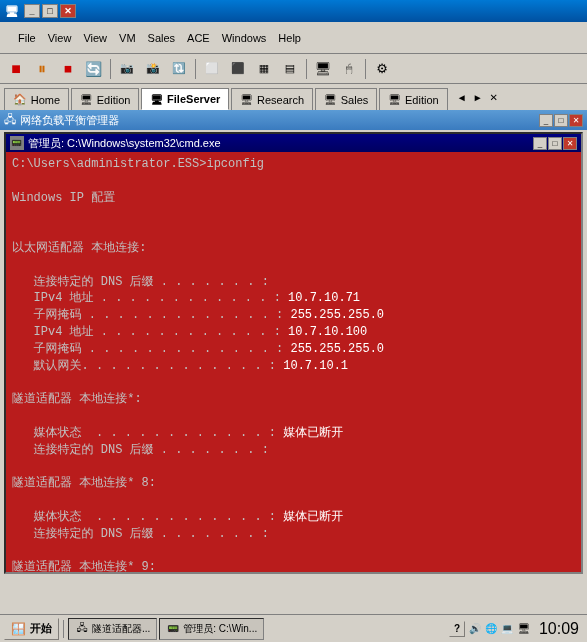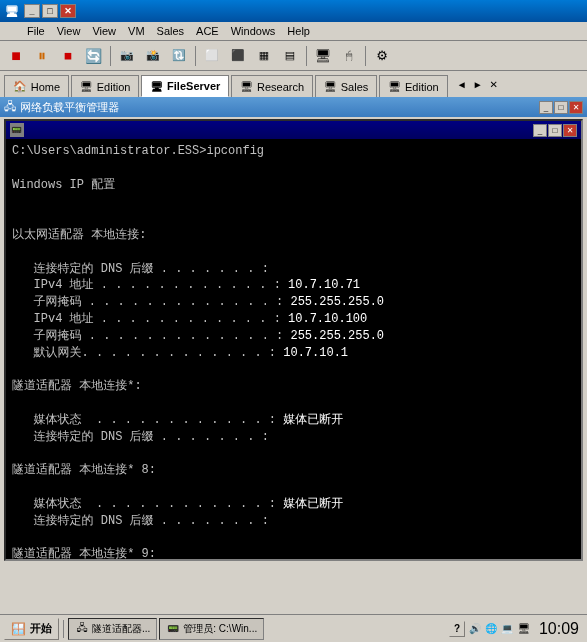--- a/index.html
+++ b/index.html
@@ -48,24 +48,24 @@
       display: flex;
       align-items: center;
       justify-content: center;
       cursor: pointer;
       color: black;
     }
 
     
     .menu-bar {
       background: #d4d0c8;
-      height: 19px;
-      display: flex;
-      align-items: center;
-      padding: 0 21px;
+      height: 32px;
+      display: flex;
+      align-items: center;
+      padding: 0 12px;
       border-bottom: 1px solid #808080;
     }
     .menu-item {
       padding: 2px 6px;
       font-size: 11px;
       cursor: pointer;
       color: black;
     }
 
     
@@ -203,21 +203,21 @@
       background: #d4d0c8;
       border: 1px solid #808080;
       font-size: 8px;
       display: flex;
       align-items: center;
       justify-content: center;
       cursor: pointer;
       color: black;
     }
     .cmd-content {
-      background: #000000;
+      background: #b91c1c;
       color: #c0c0c0;
       font-family: 'Courier New', monospace;
       font-size: 12px;
       padding: 4px 6px;
       height: 420px;
       overflow-y: auto;
       white-space: pre;
       line-height: 1.4;
     }
     .cmd-content .prompt {
@@ -402,20 +402,21 @@
   <div class="sub-title-controls">
     <div class="sub-btn">_</div>
     <div class="sub-btn">□</div>
     <div class="sub-btn" style="background:#c0392b; color:white;">✕</div>
   </div>
 </div>
 
 <div class="cmd-outer">
   <div class="cmd-title-bar">
     <div class="cmd-title-icon">📟</div>
+    <span>管理员: C:\Windows\system32\cmd.exe</span>
     <div class="cmd-title-controls">
       <div class="cmd-btn">_</div>
       <div class="cmd-btn">□</div>
       <div class="cmd-btn" style="background:#c0392b; color:white;">✕</div>
     </div>
   </div>
   <div class="cmd-content" id="cmd-content"><span class="prompt">C:\Users\administrator.ESS&gt;ipconfig</span>
 <span class="prompt"></span>
 <span class="prompt">Windows IP 配置</span>
 <span class="prompt"></span>

